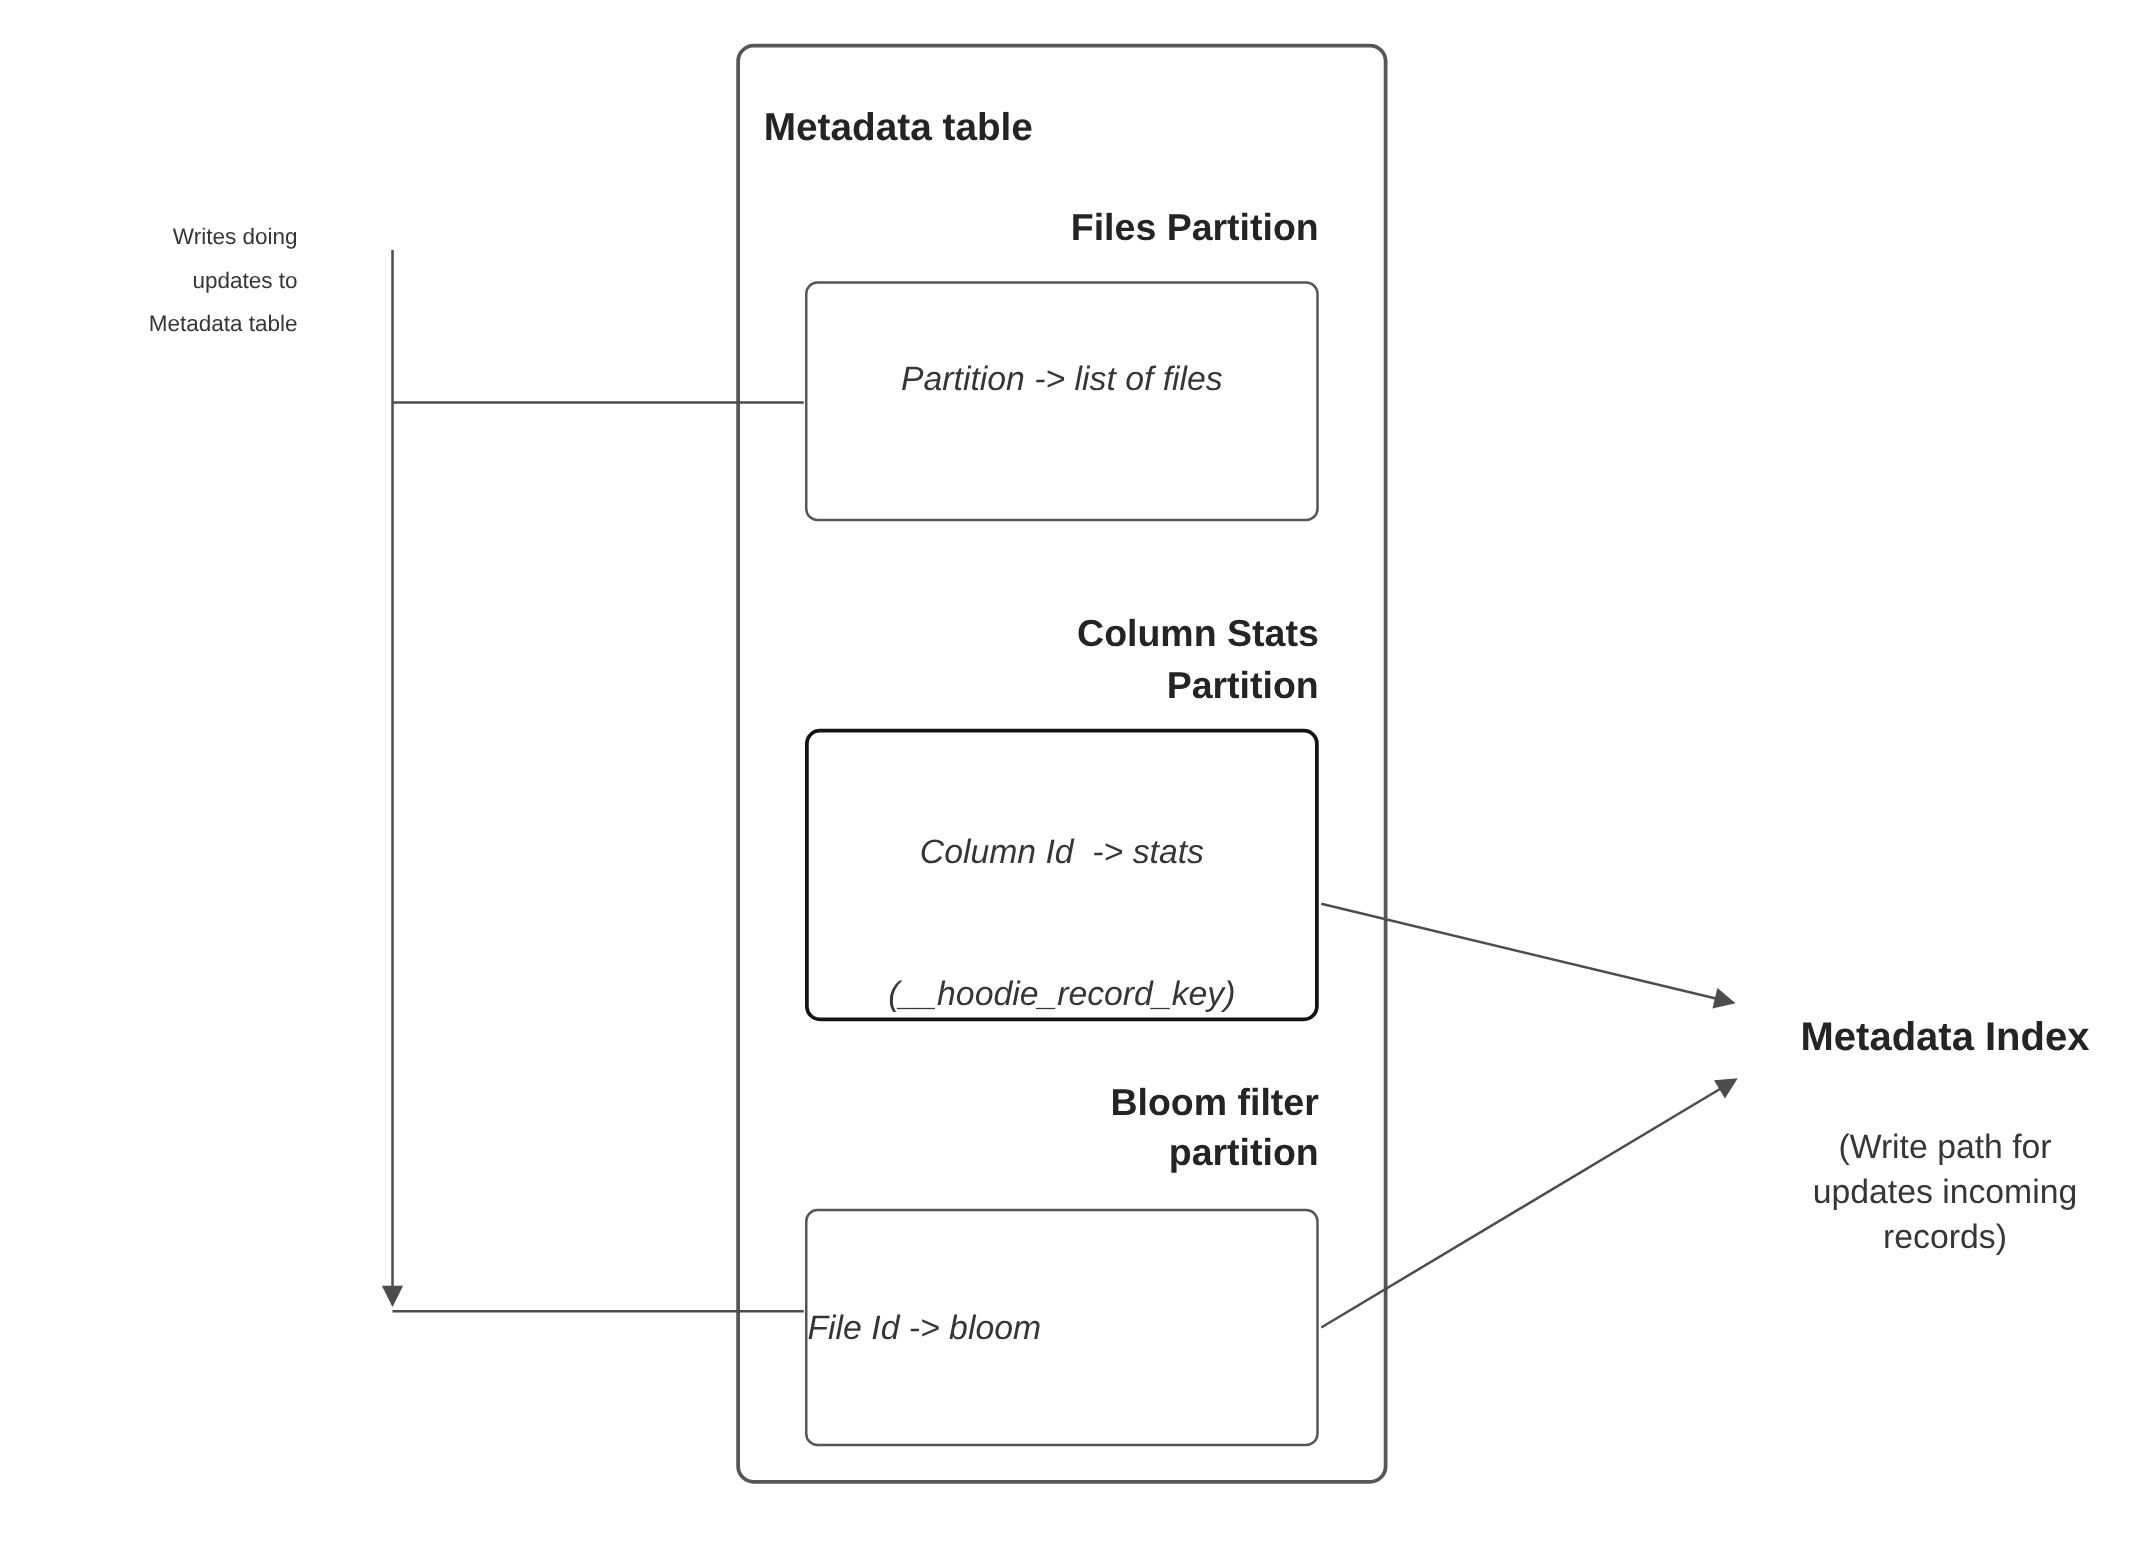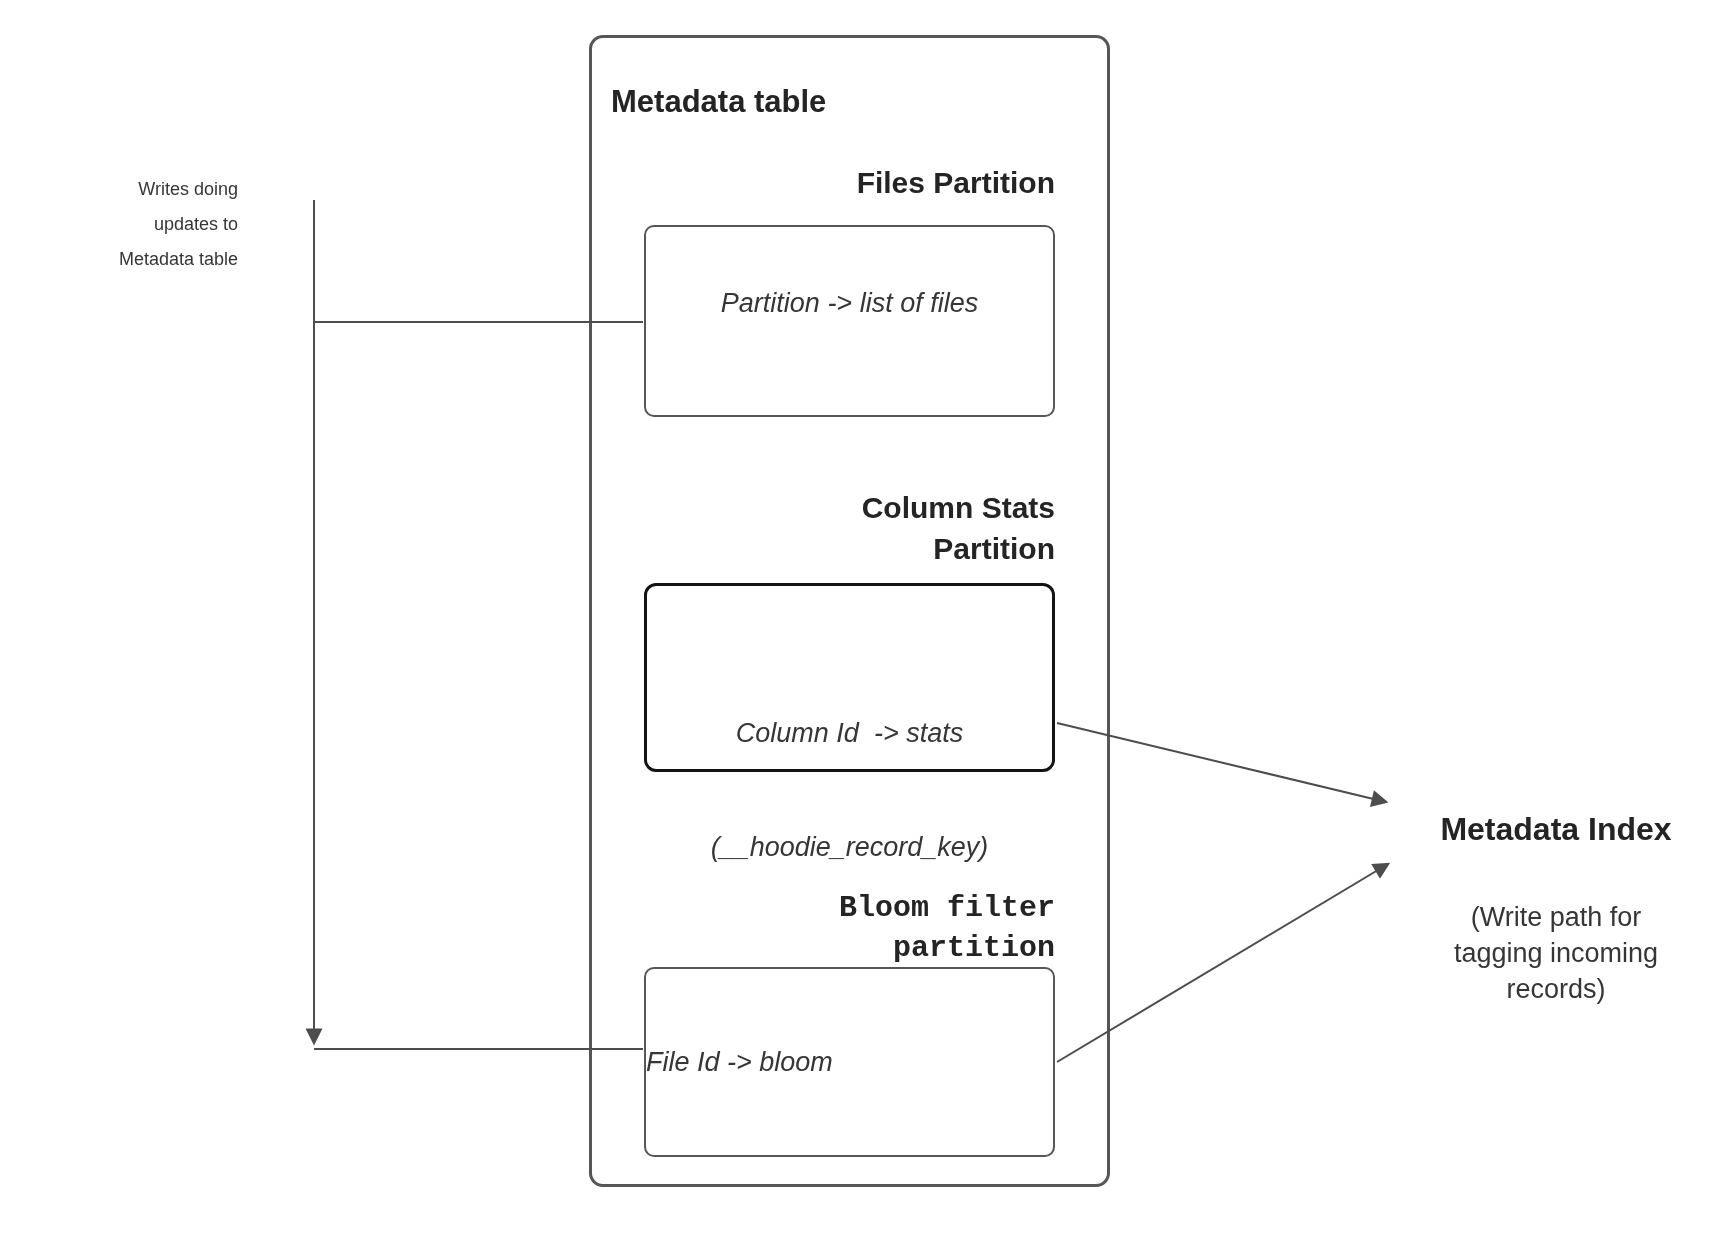--- a/index.html
+++ b/index.html
@@ -36,21 +36,21 @@
     box-sizing: border-box;
     background: #ffffff;
     z-index: 2;
     text-align: center;
     font-size: 27px;
     color: var(--body-text, #363636);
     font-style: italic;
   }
   .files-box  { top: 225px; height: 192px; padding-top: 56px; }
   .stats-box  {
-    top: 583px; height: 189px; padding-top: 52px;
+    top: 583px; height: 234px; 
     border: 3px solid var(--stats-border, #141414);
     border-radius: 12px;
     line-height: 38px;
     white-space: pre-wrap;
   }
   .bloom-box  {
     top: 967px; height: 190px;
     display: flex; align-items: center; justify-content: flex-start;
     padding-top: 0;
   }
@@ -66,21 +66,21 @@
   .partition-heading {
     left: 644px; width: 411px;
     text-align: right;
     font-size: 30px; font-weight: bold;
     color: var(--text, #242424);
     line-height: 41px;
     z-index: 3;
   }
   .files-heading { top: 162px; }
   .stats-heading { top: 487px; }
-  .bloom-heading { top: 888px; line-height: 40px; font-family: Liberation Mono, monospace; }
+  .bloom-heading { top: 863px; line-height: 40px; }
 
   .left-note {
     left: 8px; top: 172px; width: 230px;
     text-align: right;
     font-size: 18px; line-height: 35px;
     color: var(--body-text, #363636);
     z-index: 1;
   }
 
   .index-title {
@@ -144,21 +144,21 @@
     <div>Bloom filter</div>
     <div>partition</div>
   </div>
   <div class="abs inner-box bloom-box">
     <div>File Id -&gt; bloom</div>
   </div>
 
   <div class="abs index-title">Metadata Index</div>
   <div class="abs index-subtitle">
     <div>(Write path for</div>
-    <div>tagging incoming</div>
+    <div>updates incoming</div>
     <div>records)</div>
   </div>
 
   <svg class="abs connectors" viewBox="0 0 1718 1244" xmlns="http://www.w3.org/2000/svg">
     <defs>
       <marker id="arrowhead" class="arrowhead-fill" viewBox="0 0 10 10" refX="8.5" refY="5" markerWidth="23" markerHeight="17" orient="auto" markerUnits="userSpaceOnUse">
         <path d="M 0 0 L 10 5 L 0 10 z" class="arrowhead-fill"></path>
       </marker>
     </defs>
 

